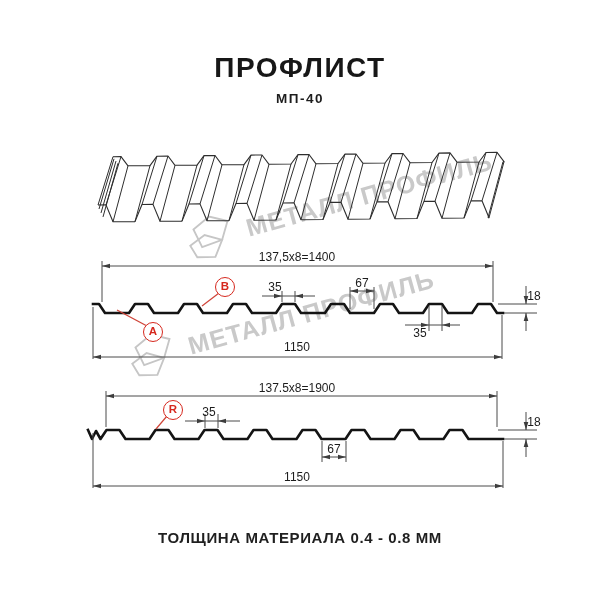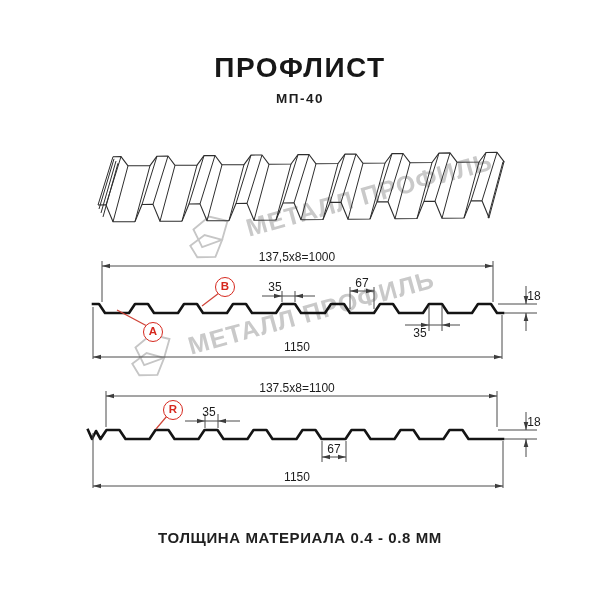--- a/index.html
+++ b/index.html
@@ -160,28 +160,28 @@
     <g id="glead">
         <line x1="147" y1="326" x2="117" y2="310" stroke="#cf4438" stroke-width="1.2"></line>
         <line x1="219" y1="293" x2="202" y2="306" stroke="#cf4438" stroke-width="1.2"></line>
         <line x1="167" y1="416" x2="156" y2="429" stroke="#cf4438" stroke-width="1.2"></line>
       </g>
   </svg>
 
   <div class="title">ПРОФЛИСТ</div>
   <div class="subtitle">МП-40</div>
 
-  <span class="dim" style="left:297px;top:257px;">137,5x8=1000</span>
+  <span class="dim" style="left:297px;top:257px;">137,5x8=1400</span>
   <span class="dim" style="left:275px;top:287px;">35</span>
   <span class="dim" style="left:362px;top:283px;">67</span>
   <span class="dim" style="left:420px;top:333px;">35</span>
   <span class="dim" style="left:534px;top:296px;">18</span>
   <span class="dim" style="left:297px;top:347px;">1150</span>
 
-  <span class="dim" style="left:297px;top:388px;">137.5x8=1100</span>
+  <span class="dim" style="left:297px;top:388px;">137.5x8=1900</span>
   <span class="dim" style="left:209px;top:412px;">35</span>
   <span class="dim" style="left:334px;top:449px;">67</span>
   <span class="dim" style="left:534px;top:422px;">18</span>
   <span class="dim" style="left:297px;top:477px;">1150</span>
 
   <span class="bubble" style="left:153px;top:332px;">A</span>
   <span class="bubble" style="left:225px;top:287px;">B</span>
   <span class="bubble" style="left:173px;top:410px;">R</span>
 
   <div class="footer-note">ТОЛЩИНА МАТЕРИАЛА 0.4 - 0.8 ММ</div>

